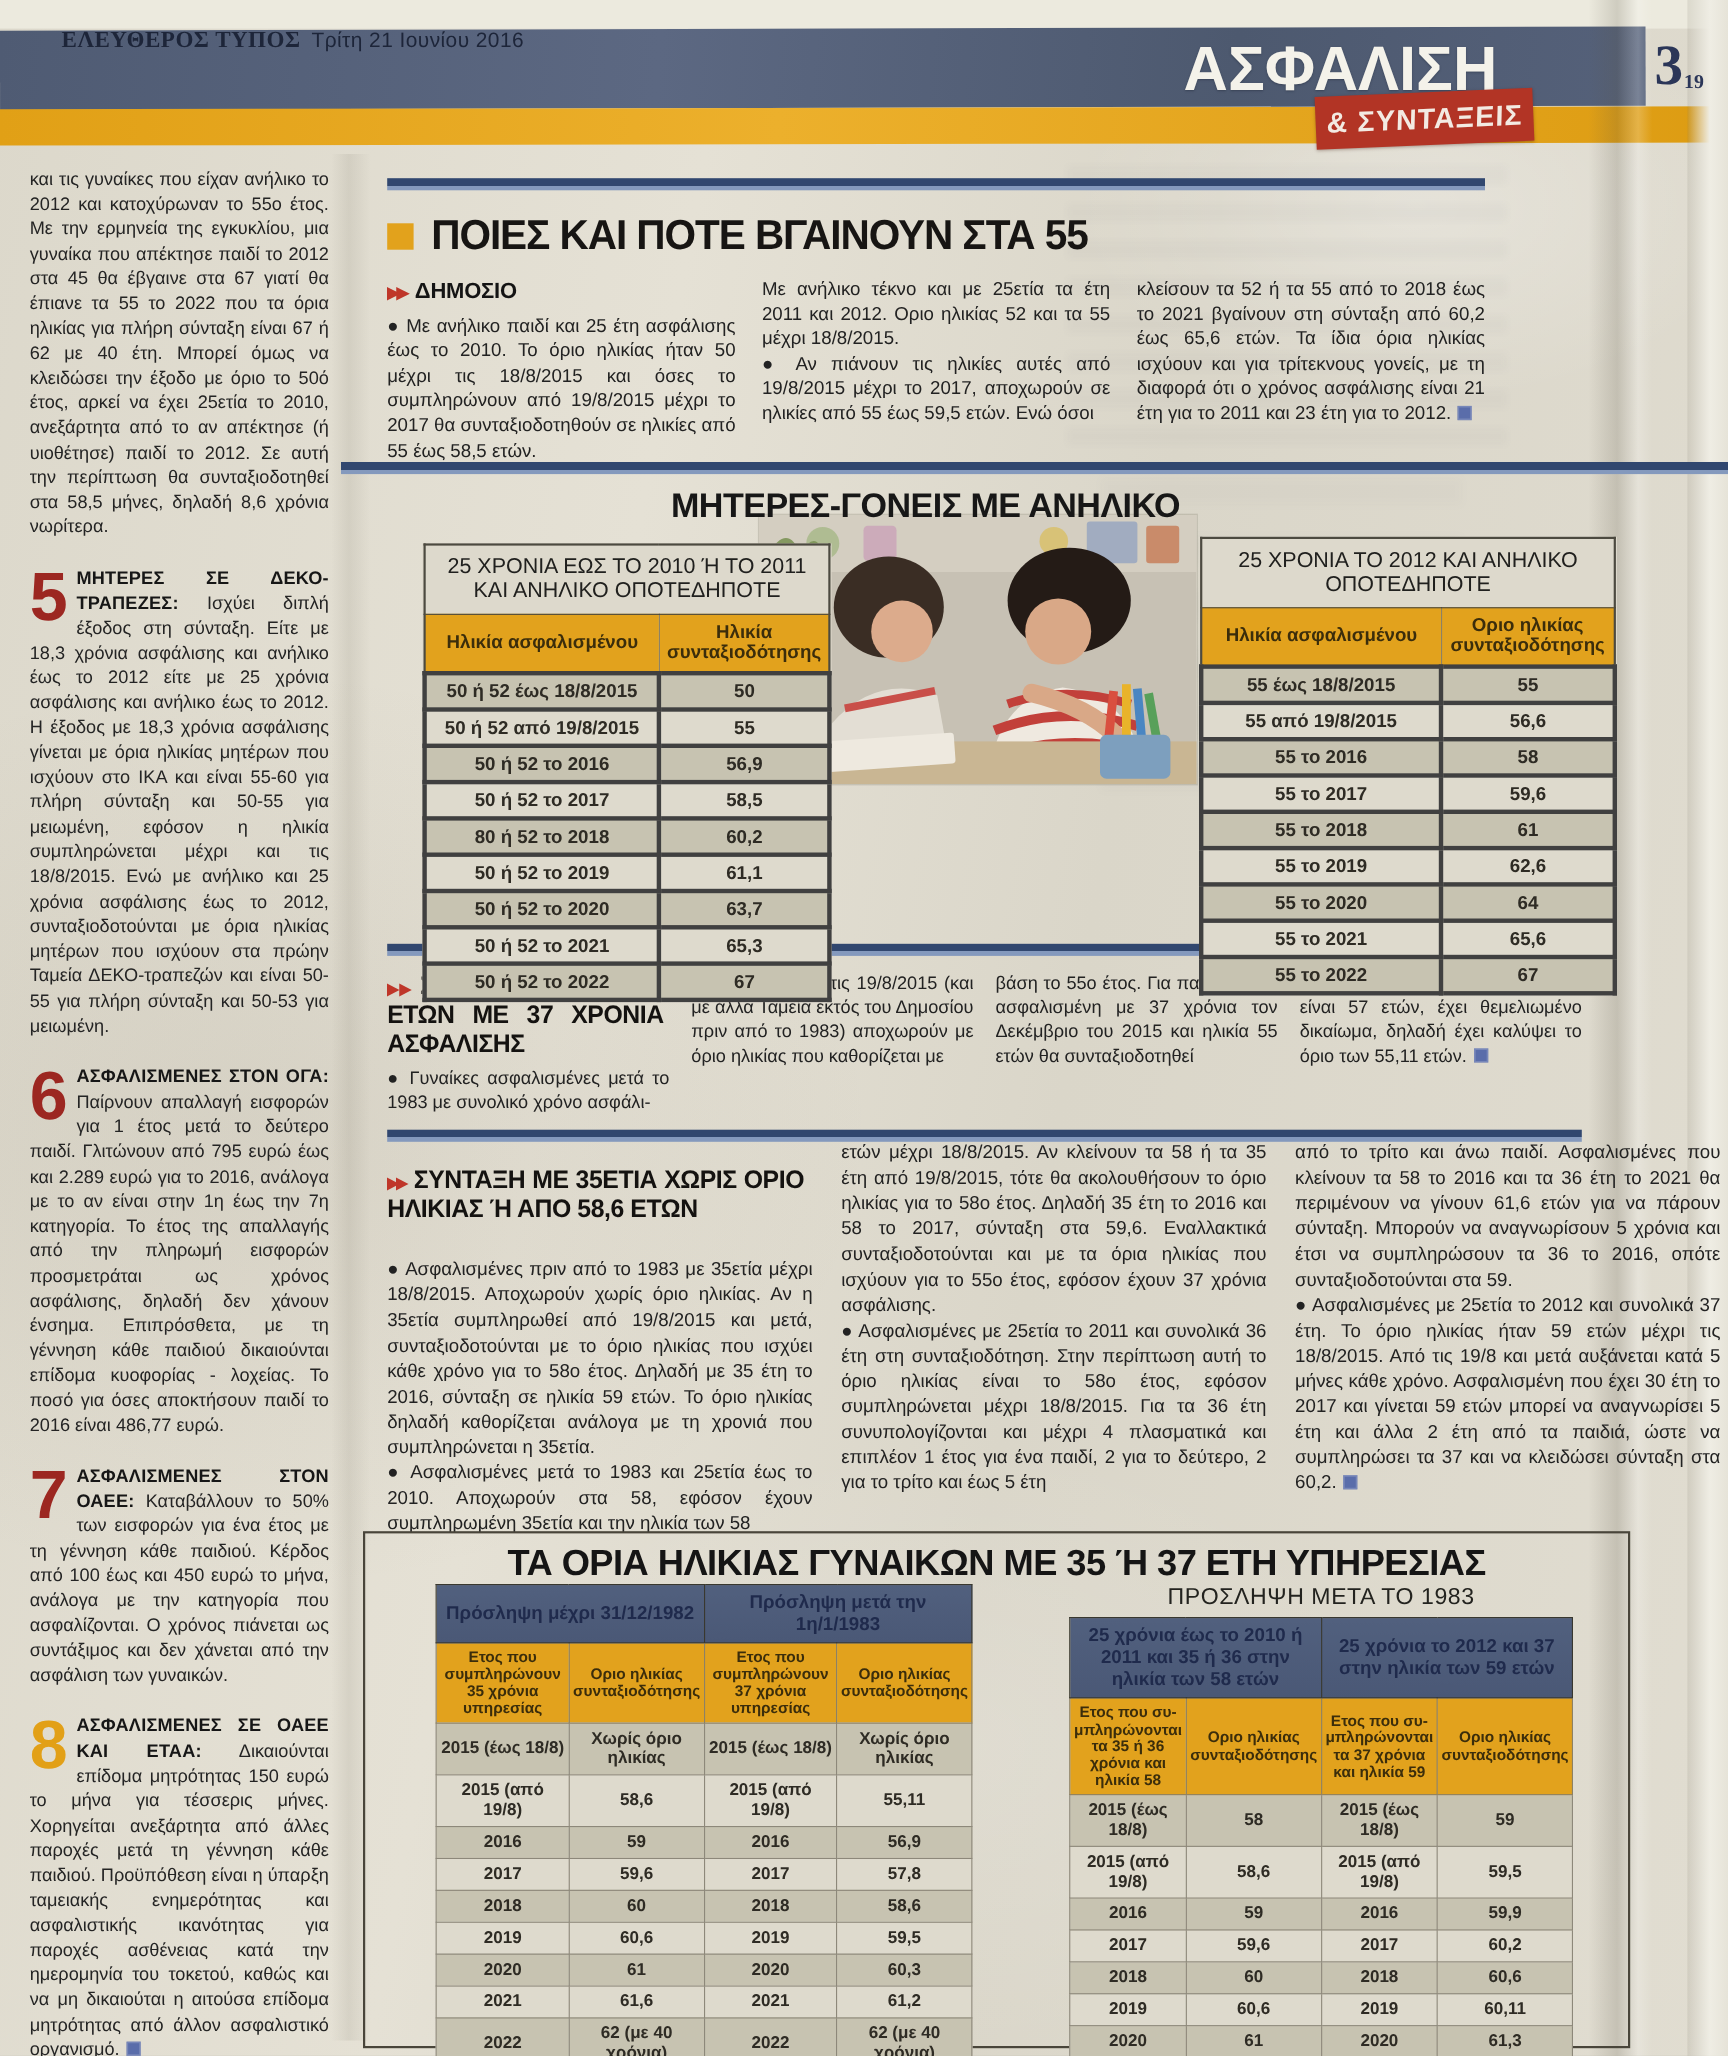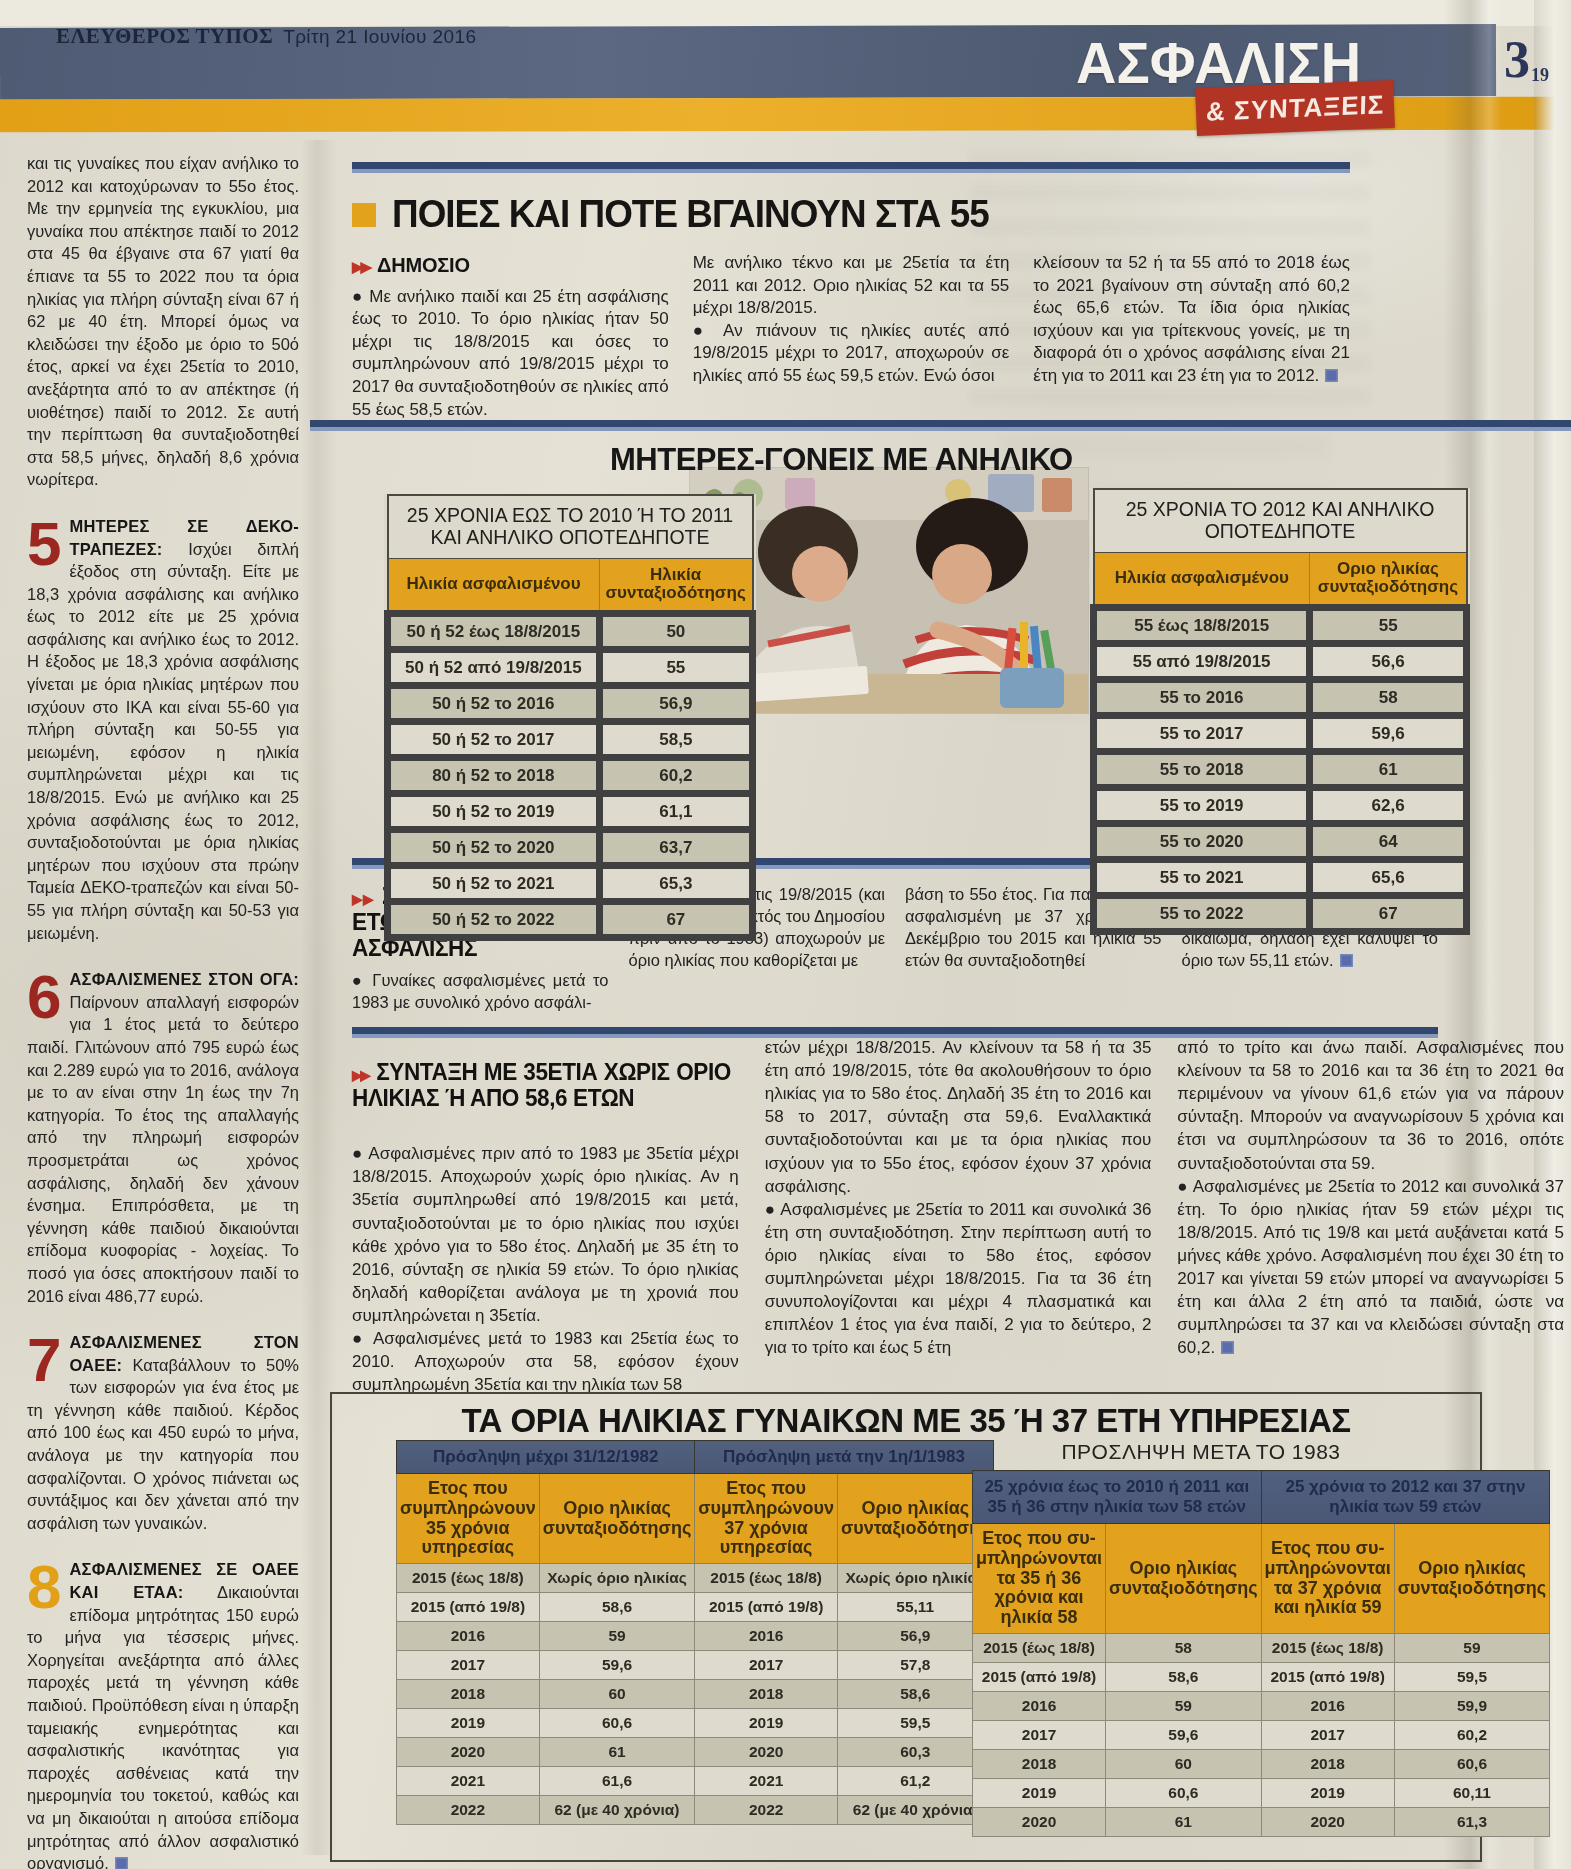--- a/index.html
+++ b/index.html
@@ -72,21 +72,21 @@
     box-shadow:0 0 0 1px rgba(120,115,100,.25); }
   table { border-collapse:collapse; }
   .mtable { position:absolute; border:2px solid #4c4a40; background:#dcd8cb; z-index:2; }
   .mtable.lt { left:74px; top:74px; width:372px; }
   .mtable.rt { left:780px; top:68px; width:380px; }
   .mtable .t-title { background:#ddd9cc; font-size:19.5px; font-weight:normal; line-height:1.12;
     padding:9px 4px; color:#20201e; border-bottom:1.5px solid #4c4a40; }
   th.oh { background:#e2a21d; color:#3b2d0b; font-size:17px; font-weight:bold; text-align:center;
     padding:7px 4px; line-height:1.1; border:1px solid #8d8164; }
   .mtable tbody td { text-align:center; font-size:17px; font-weight:bold; color:#2e2b24; padding:4.5px 4px;
-    border:7px solid #404040; }
+    border:4px solid #404040; }
   .mtable tbody tr:nth-child(odd) { background:#c7c3b1; }
   .mtable tbody tr:nth-child(even) { background:#dedacd; }
   .mtable td:first-child { width:58%; }
 
   
   .art2 { position:absolute; left:352px; top:858px; width:1086px; }
   .cols4 { display:flex; gap:20px; margin-top:14px; margin-bottom:14px; }
   .cols4 .col { flex:1; font-size:16.5px; line-height:1.34; text-align:justify; color:#222; }
   .art-h { font-size:23px; font-weight:bold; letter-spacing:-.4px; line-height:1.13; color:#141210;
     transform:scaleX(.98); transform-origin:left; margin-bottom:8px; }
@@ -100,21 +100,21 @@
   
   .bottom-box { position:absolute; left:330px; top:1392px; width:1152px; height:470px; border:2px solid #49453a; }
   .bottom-box h2 { text-align:center; margin-top:8px; font-size:33px; font-weight:bold; letter-spacing:-.5px; color:#151515; }
   .btable { position:absolute; border:1.5px solid #49453a; background:#dcd8cb; }
   .btable.lb { left:64px; top:46px; width:488px; }
   .btable.rb { left:640px; top:76px; width:458px; }
   .rt-title { position:absolute; left:640px; top:46px; width:458px; text-align:center; font-size:21px;
     letter-spacing:.5px; color:#23231f; }
   th.bh { background:linear-gradient(#51607e,#4a5876); color:#1f2a4c; font-size:17px; font-weight:bold;
     text-align:center; padding:6px 4px; line-height:1.18; border:1px solid #39382f; }
-  .btable th.oh { font-size:18px; padding:5px 3px; }
+  .btable th.oh { font-size:14px; padding:5px 3px; }
   .btable tbody td { text-align:center; font-size:15.5px; font-weight:bold; color:#2e2b24; padding:5px 3px;
     border:1px solid #8d887a; }
   .btable tbody tr:nth-child(odd) { background:#c7c3b1; }
   .btable tbody tr:nth-child(even) { background:#dedacd; }
 </style>
 </head>
 <body>
 
 <div id="page">
 

